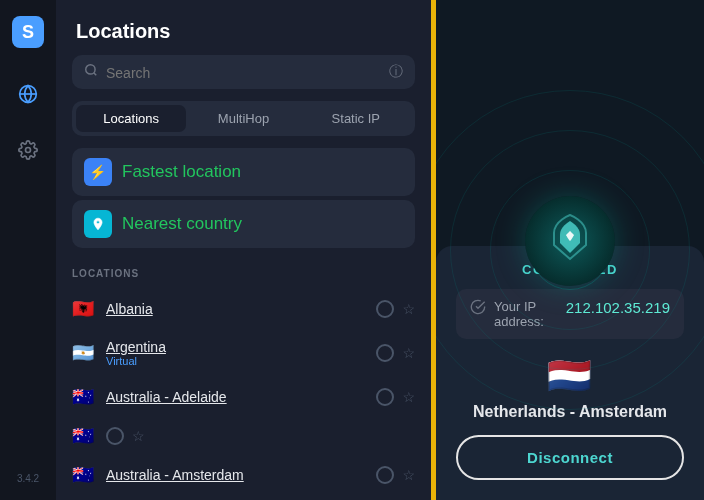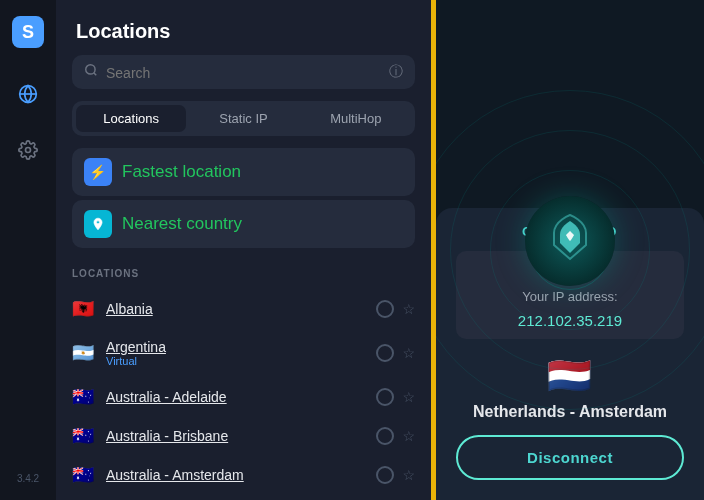--- a/index.html
+++ b/index.html
@@ -281,28 +281,26 @@
     }
     .connected-status {
       font-size: 13px;
       font-weight: 700;
       letter-spacing: 1.5px;
       color: #4dd6d0;
       margin-bottom: 12px;
     }
     .ip-row {
       display: flex;
-      align-items: center;
       gap: 8px;
       width: 100%;
       background: #252c3d;
       border-radius: 10px;
       padding: 10px 14px;
       margin-bottom: 16px;
-      flex-direction: column;
     }
     .ip-label {
       font-size: 13px;
       color: #9ca3af;
       flex: 1;
     }
     .ip-value {
       font-size: 15px;
       color: #5eead4;
       font-weight: 500;
@@ -316,21 +314,21 @@
     .selected-country-name {
       font-size: 16px;
       font-weight: 600;
       color: #e5e7eb;
       margin-bottom: 14px;
     }
     .disconnect-btn {
       width: 100%;
       padding: 12px;
       background: transparent;
-      border: 2px solid #5eead4;
+      border: 2px solid #e5e5e5;
       border-radius: 25px;
       color: #4dd6d0;
       font-size: 15px;
       font-weight: 600;
       cursor: pointer;
       letter-spacing: 0.5px;
     }
   </style>
 </head>
 <body>
@@ -362,22 +360,22 @@
         <circle cx="11" cy="11" r="8"></circle>
         <line x1="21" y1="21" x2="16.65" y2="16.65"></line>
       </svg>
     </span>
     <input class="search-input" type="text" placeholder="Search" style="">
     <span style="color:#6b7280;font-size:14px;">ⓘ</span>
   </div>
 
   <div class="tabs">
     <div class="tab active">Locations</div>
+    <div class="tab">MultiHop</div>
     <div class="tab">Static IP</div>
-    <div class="tab">MultiHop</div>
   </div>
 
   <div class="quick-options">
     <div class="quick-option">
       <div class="quick-icon lightning">⚡</div>
       <span class="quick-option-label">Fastest location</span>
     </div>
     <div class="quick-option">
       <div class="quick-icon nearest">
         <svg width="14" height="14" viewBox="0 0 24 24" fill="white" stroke="white" stroke-width="1">
@@ -423,23 +421,20 @@
         <div class="country-name">Australia - Adelaide</div>
       </div>
       <div class="country-actions">
         <div class="radio-circle"></div>
         <span class="star-icon">☆</span>
       </div>
     </div>
 
     <div class="country-item">
       <span class="country-flag">🇦🇺</span>
-      <div class="country-name-wrap">
-        <div class="country-name">Australia - Brisbane</div>
-      </div>
       <div class="country-actions">
         <div class="radio-circle"></div>
         <span class="star-icon">☆</span>
       </div>
     </div>
 
     <div class="country-item">
       <span class="country-flag">🇦🇺</span>
       <div class="country-name-wrap">
         <div class="country-name">Australia - Amsterdam</div>

